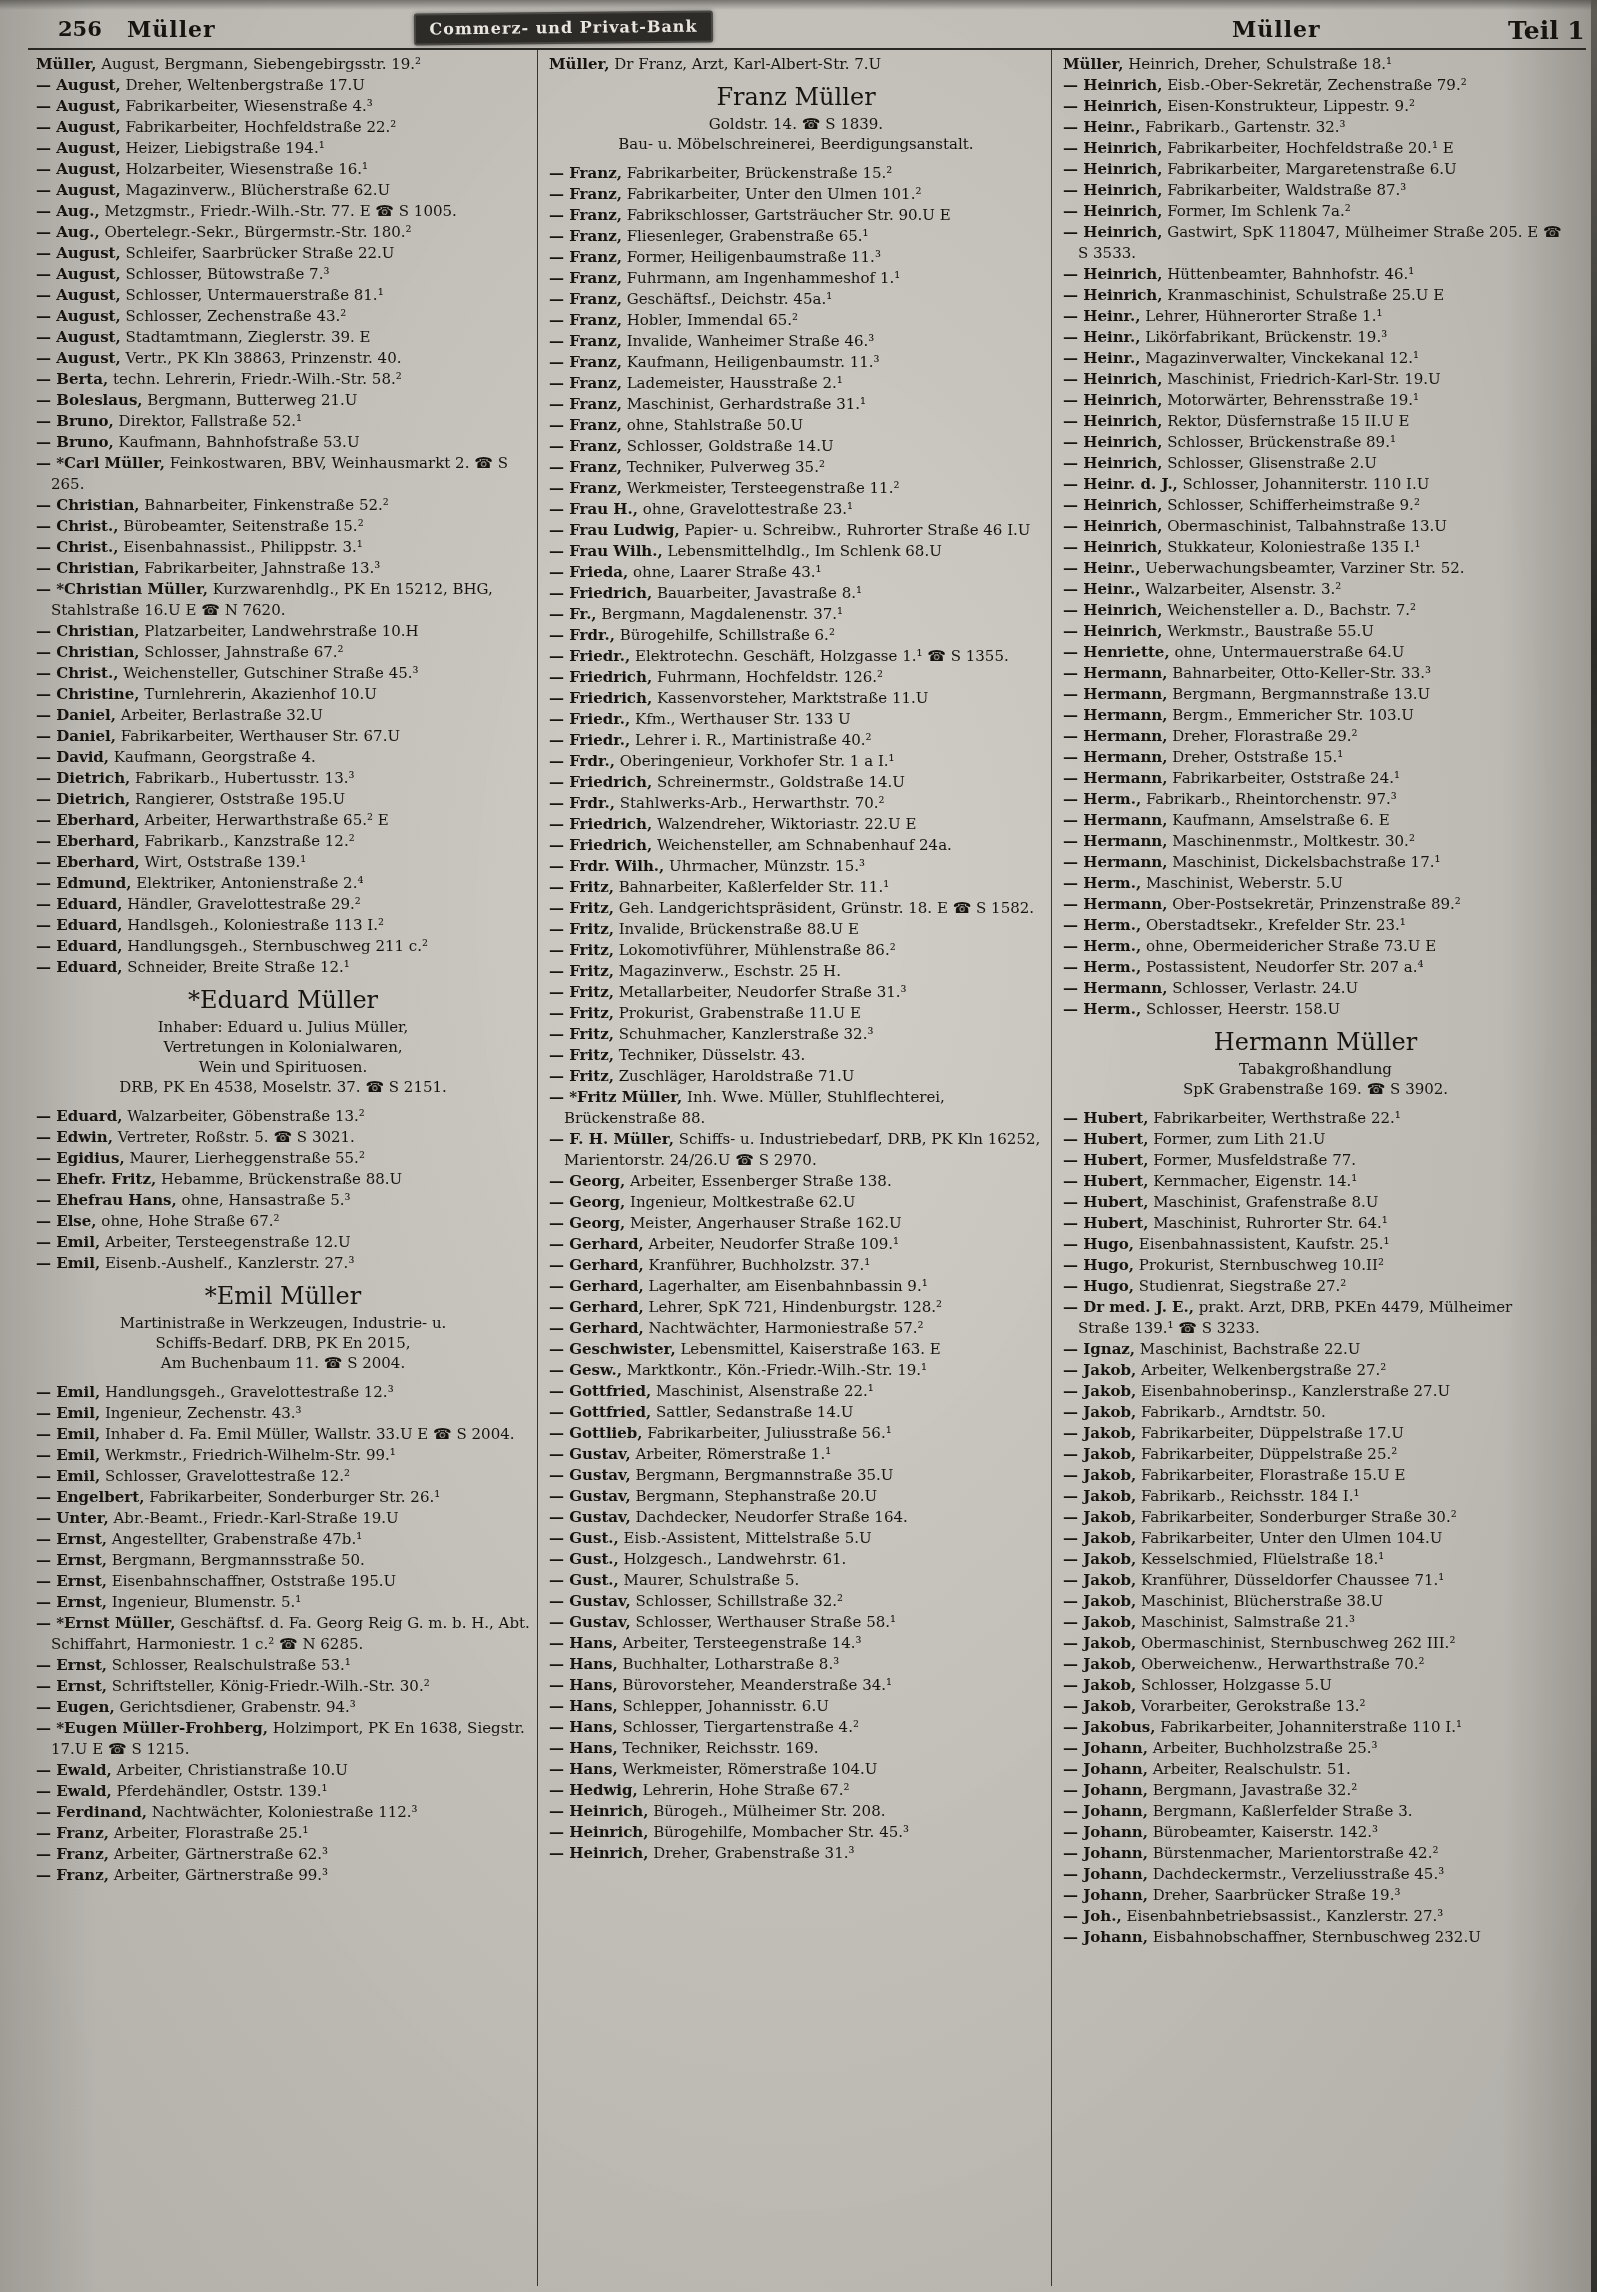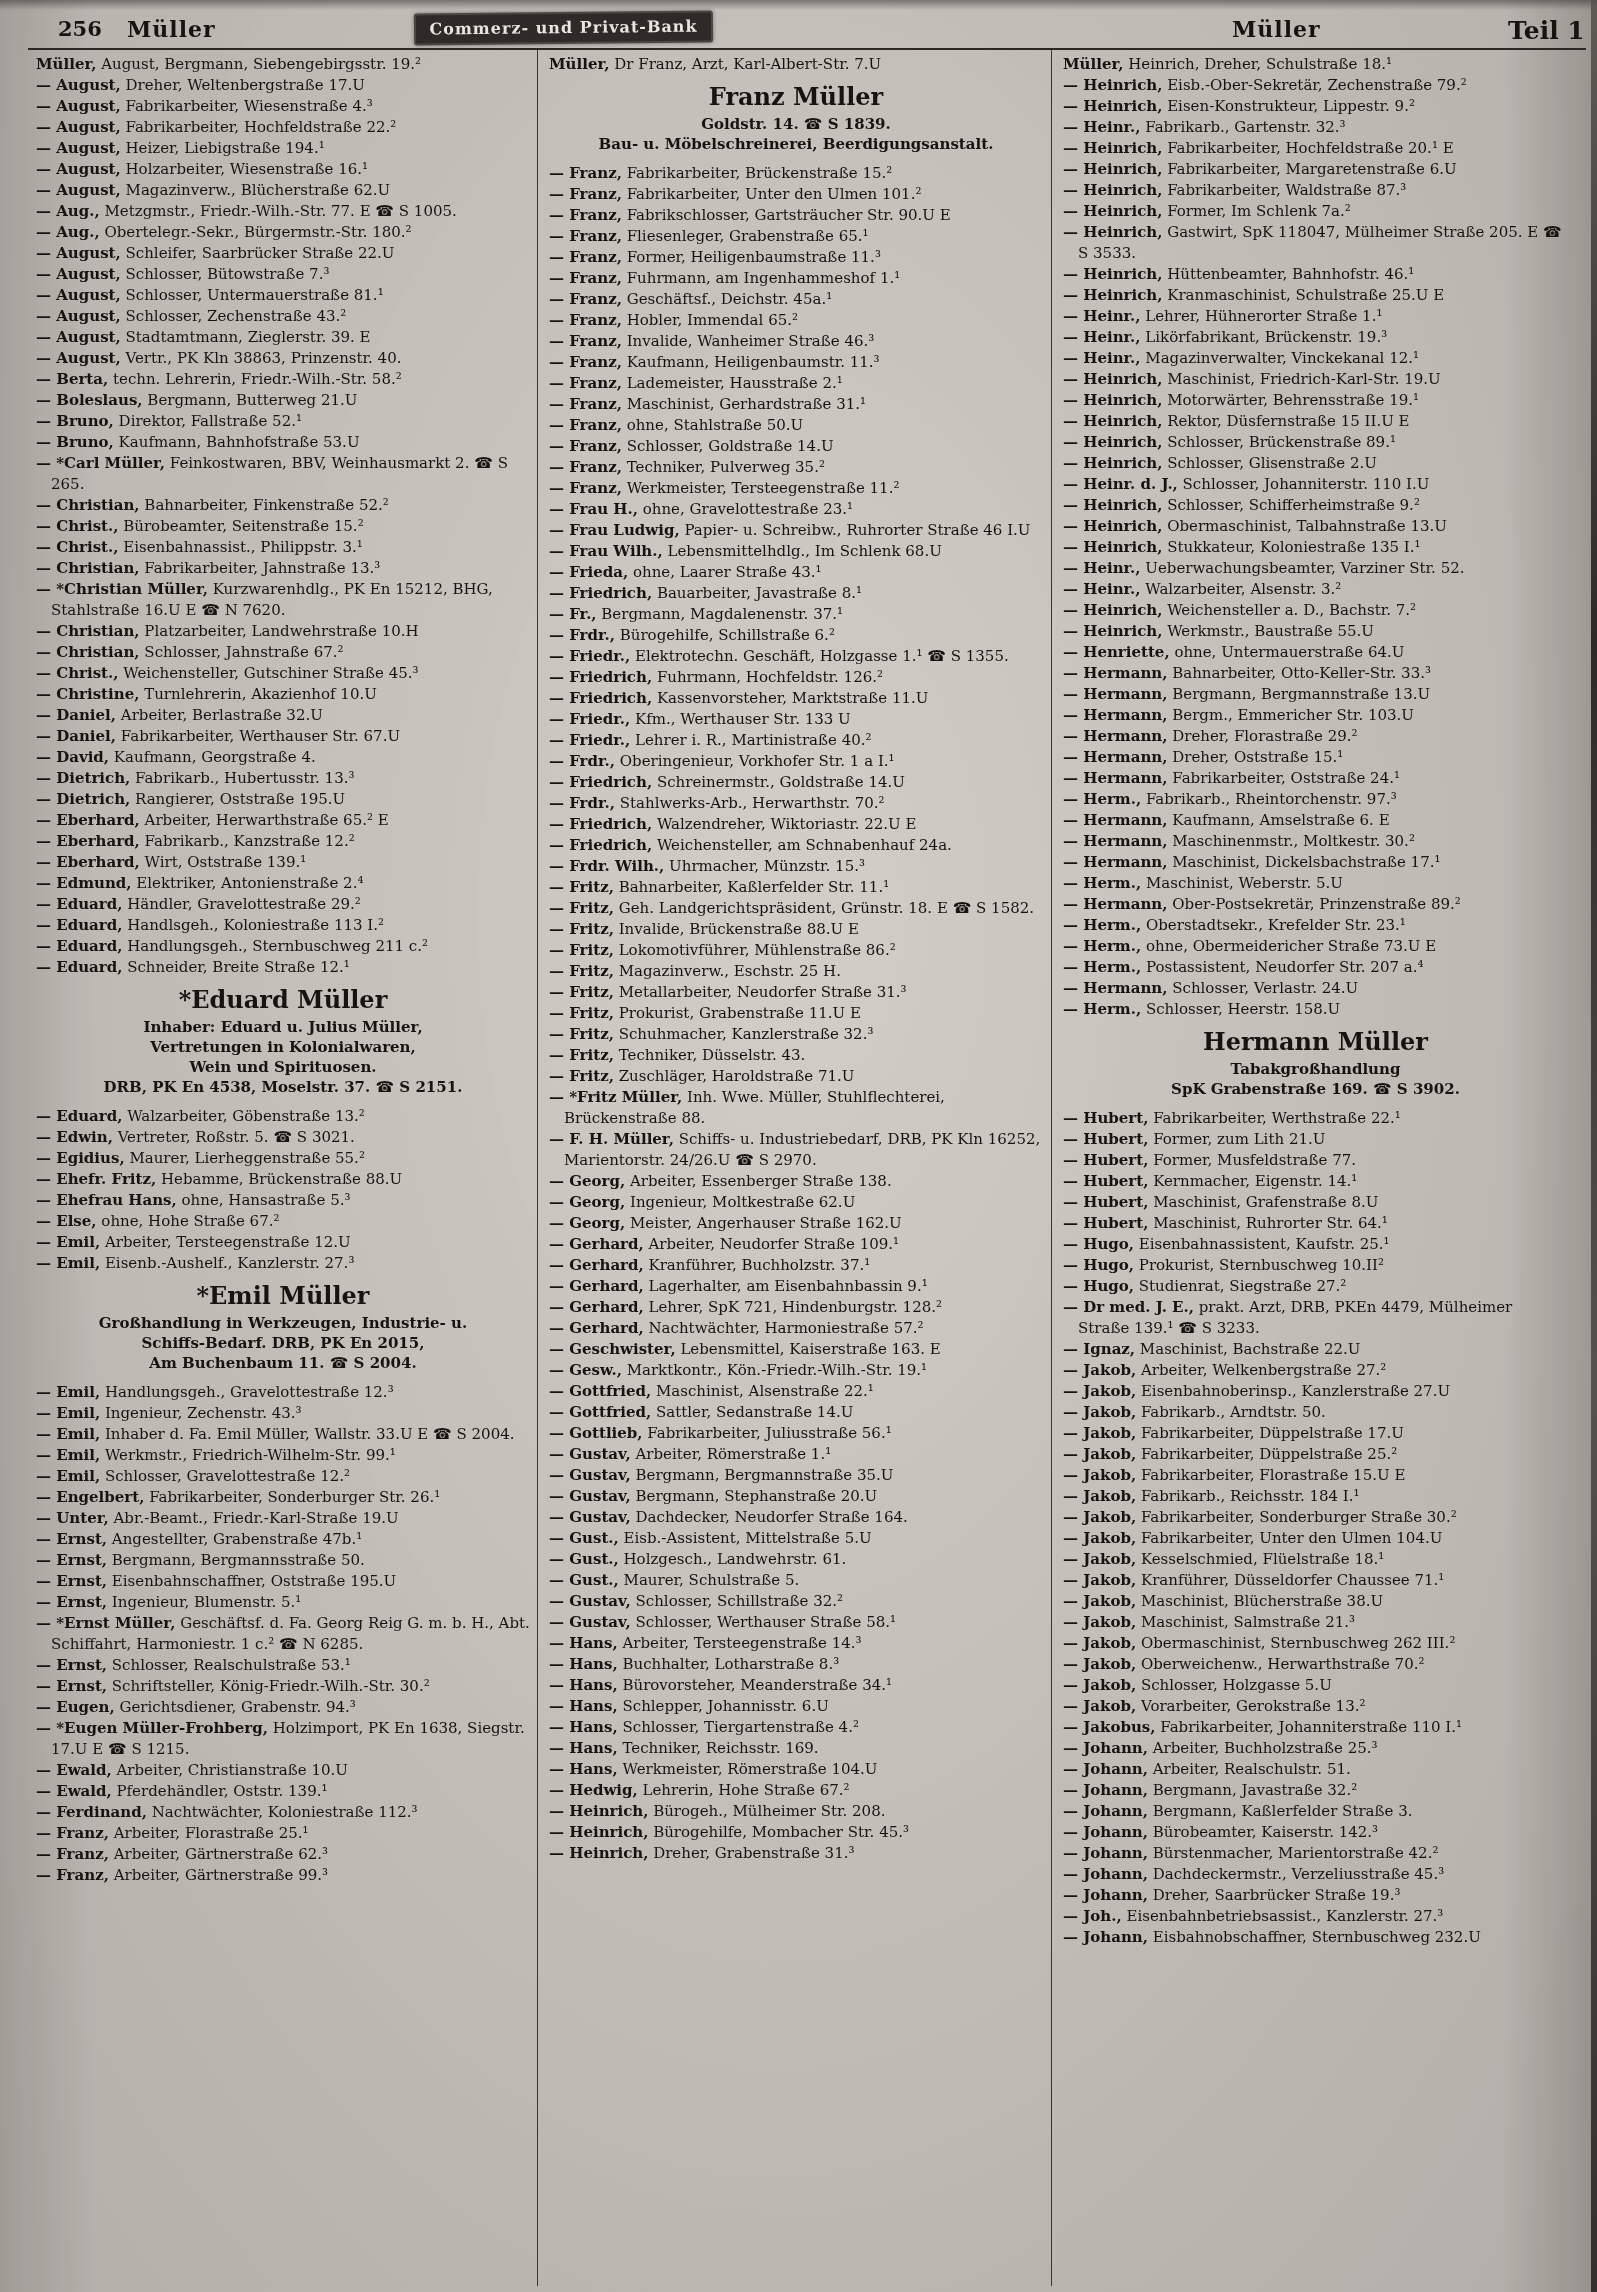--- a/index.html
+++ b/index.html
@@ -26,21 +26,21 @@
   .head-right{position:absolute;left:1232px;top:6px;font-size:22px;font-weight:bold;letter-spacing:1px;}
   .head-part{position:absolute;left:1508px;top:6px;font-size:25px;font-weight:bold;}
   .head-rule{position:absolute;top:48px;left:28px;right:12px;border-top:2px solid #2a2823;}
   .vdiv{position:absolute;top:50px;bottom:6px;width:1px;background:#39362f;}
   .col{position:absolute;top:54px;height:2231px;overflow:hidden;font-size:15px;line-height:21px;}
   #col0{left:36px;width:494px;}
   #col1{left:549px;width:494px;}
   #col2{left:1063px;width:505px;}
   .entry{padding-left:15px;text-indent:-15px;}
   .entry b{font-weight:bold;}
-  .ad{text-align:center;font-weight:bold;margin:8px 4px 9px 4px;}
+  .ad{text-align:center;font-weight:normal;margin:8px 4px 9px 4px;}
   .ad-title{font-size:24px;line-height:28px;margin-bottom:3px;}
   .ad-line{font-size:15px;line-height:20px;}
 </style>
 </head>
 <body>
 
 <div class="edge-top"></div>
 <div class="edge-right"></div>
 
 <div class="header">
@@ -108,21 +108,21 @@
     <div class="entry"><b>— Eduard,</b> Walzarbeiter, Göbenstraße 13.²</div>
     <div class="entry"><b>— Edwin,</b> Vertreter, Roßstr. 5. ☎ S 3021.</div>
     <div class="entry"><b>— Egidius,</b> Maurer, Lierheggenstraße 55.²</div>
     <div class="entry"><b>— Ehefr. Fritz,</b> Hebamme, Brückenstraße 88.U</div>
     <div class="entry"><b>— Ehefrau Hans,</b> ohne, Hansastraße 5.³</div>
     <div class="entry"><b>— Else,</b> ohne, Hohe Straße 67.²</div>
     <div class="entry"><b>— Emil,</b> Arbeiter, Tersteegenstraße 12.U</div>
     <div class="entry"><b>— Emil,</b> Eisenb.-Aushelf., Kanzlerstr. 27.³</div>
     <div class="ad">
       <div class="ad-title">*Emil Müller</div>
-      <div class="ad-line">Großhandlung in Werkzeugen, Industrie- u.</div>
+      <div class="ad-line">Martinistraße in Werkzeugen, Industrie- u.</div>
       <div class="ad-line">Schiffs-Bedarf. DRB, PK En 2015,</div>
       <div class="ad-line">Am Buchenbaum 11. ☎ S 2004.</div>
     </div>
     <div class="entry"><b>— Emil,</b> Handlungsgeh., Gravelottestraße 12.³</div>
     <div class="entry"><b>— Emil,</b> Ingenieur, Zechenstr. 43.³</div>
     <div class="entry"><b>— Emil,</b> Inhaber d. Fa. Emil Müller, Wallstr. 33.U E ☎ S 2004.</div>
     <div class="entry"><b>— Emil,</b> Werkmstr., Friedrich-Wilhelm-Str. 99.¹</div>
     <div class="entry"><b>— Emil,</b> Schlosser, Gravelottestraße 12.²</div>
     <div class="entry"><b>— Engelbert,</b> Fabrikarbeiter, Sonderburger Str. 26.¹</div>
     <div class="entry"><b>— Unter,</b> Abr.-Beamt., Friedr.-Karl-Straße 19.U</div>

